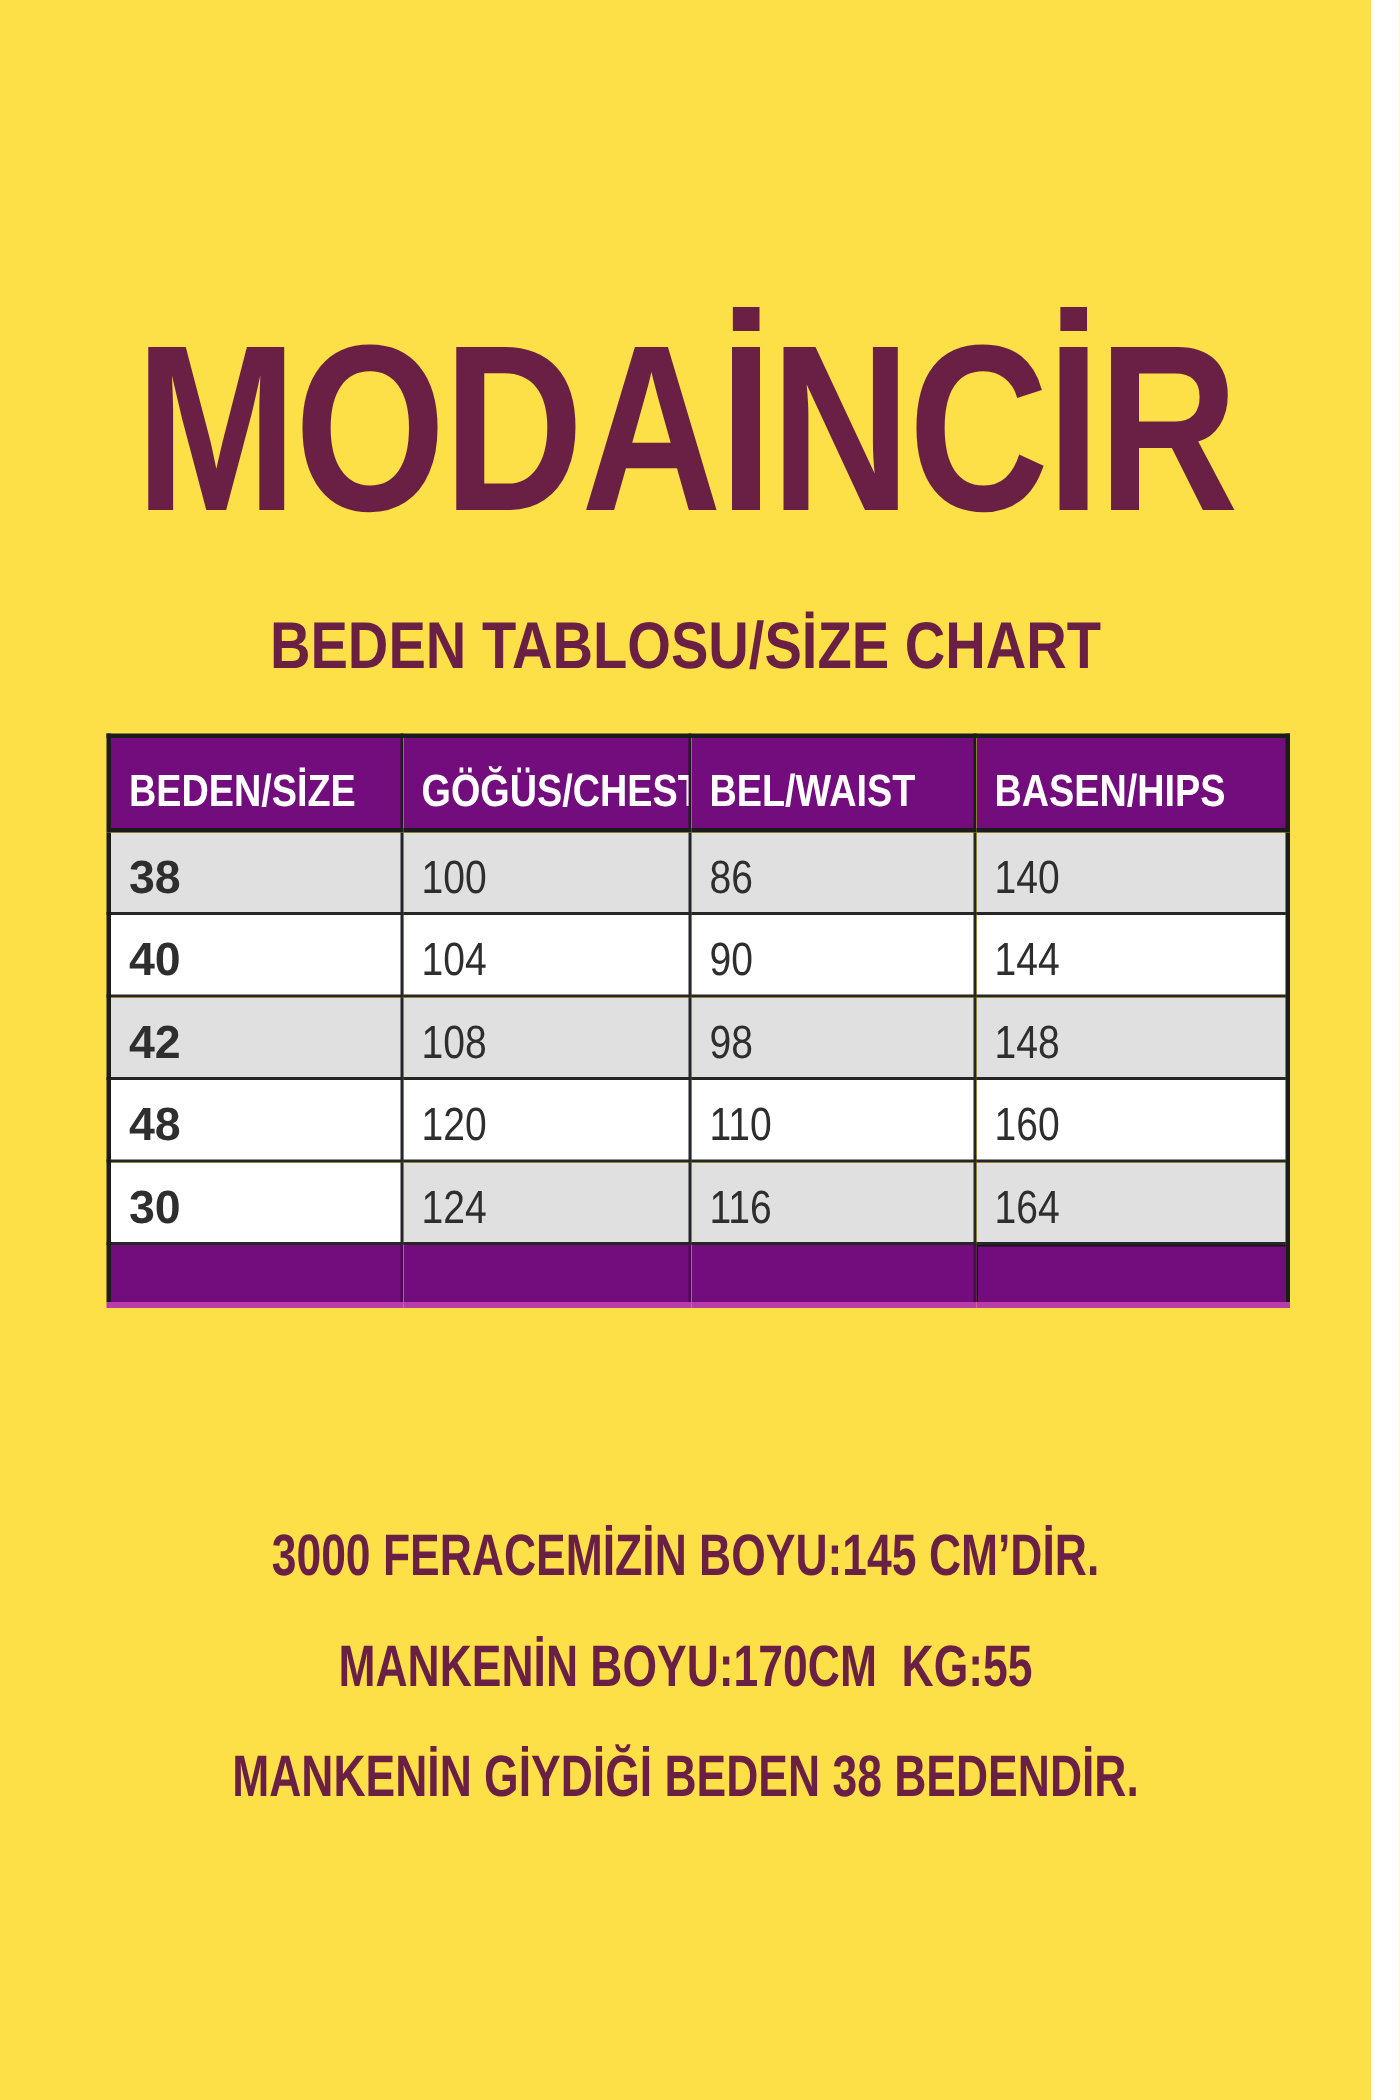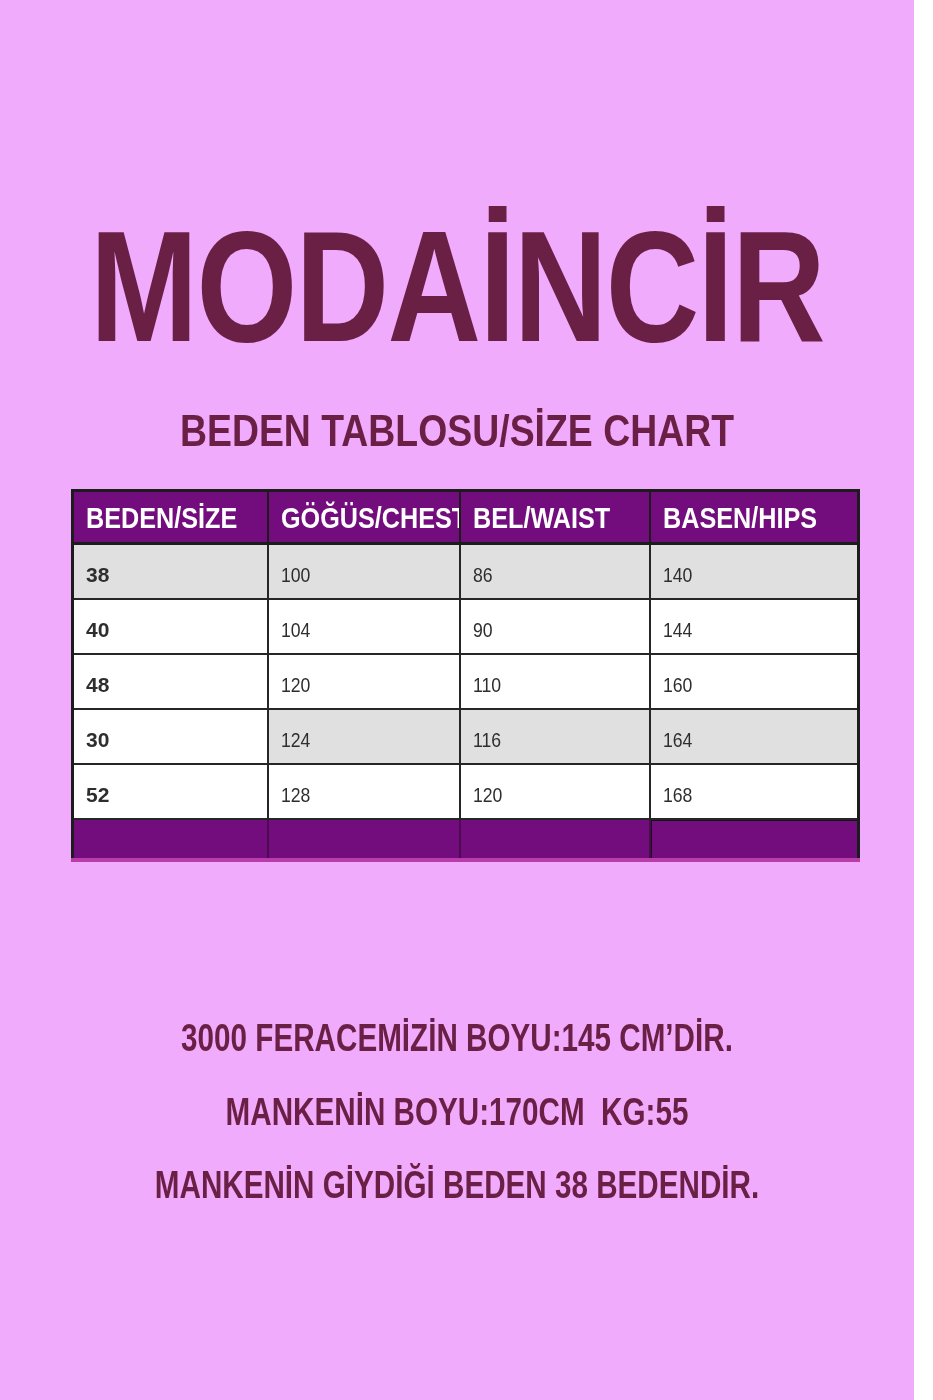--- a/index.html
+++ b/index.html
@@ -1,19 +1,19 @@
 <!DOCTYPE html>
 <html><head>
 <meta charset="utf-8">
 <style>
   html,body { margin:0; padding:0; background:#ffffff; }
   .page {
     position:relative;
     width:914px; height:1400px;
-    background:#f0abfc;
+    background:#fde047;
     font-family:"Liberation Sans", sans-serif;
     overflow:hidden;
   }
 
   
   .title {
     position:absolute; top:192px; left:0; width:100%;
     margin:0; text-align:center;
     font-size:158px; line-height:1.2; font-weight:700;
     color:#6a1f45;
@@ -34,30 +34,30 @@
   
   .size-table {
     position:absolute; top:489px; left:71px;
     width:789px;
     border-collapse:collapse; table-layout:fixed;
     border:3px solid #1c1c1c; border-bottom:none;
   }
   .size-table th {
     background:#730d7d; color:#ffffff;
     text-align:left; vertical-align:middle;
-    height:48px; padding:2px 0 0 12px;
+    height:48px; padding:12px 0 0 12px;
     font-size:30px; font-weight:700;
     border:2px solid #1c1c1c; border-bottom:3px solid #1c1c1c;
     overflow:hidden;
   }
   .size-table td {
     height:47px; vertical-align:middle;
     border:2px solid #262626;
     padding:6px 0 0 12px;
-    font-size:21px; color:#2e2e2e;
+    font-size:31px; color:#2e2e2e;
     overflow:hidden;
   }
   .cond { display:inline-block; transform:scaleX(0.84); transform-origin:left center; white-space:nowrap; }
   .size-cell { font-weight:700; color:#000000; font-size:33px; padding-left:10px; }
   .size-cell .num { display:inline-block; transform:none; }
 
   tr.gray  td { background:#e0e0e0; }
   tr.white td { background:#ffffff;margin-top:16px; }
   tr.mixed td { background:#e0e0e0; }
   tr.mixed td:first-child { background:#ffffff; }
@@ -123,37 +123,37 @@
         <td><span class="cond">100</span></td>
         <td><span class="cond">86</span></td>
         <td><span class="cond">140</span></td>
       </tr>
       <tr class="white">
         <td class="size-cell"><span class="num">40</span></td>
         <td><span class="cond">104</span></td>
         <td><span class="cond">90</span></td>
         <td><span class="cond">144</span></td>
       </tr>
+      <tr class="gray">
+        <td class="size-cell"><span class="num">42</span></td>
+        <td><span class="cond">108</span></td>
+        <td><span class="cond">98</span></td>
+        <td><span class="cond">148</span></td>
+      </tr>
       <tr class="white">
         <td class="size-cell"><span class="num">48</span></td>
         <td><span class="cond">120</span></td>
         <td><span class="cond">110</span></td>
         <td><span class="cond">160</span></td>
       </tr>
       <tr class="mixed">
         <td class="size-cell"><span class="num">30</span></td>
         <td><span class="cond">124</span></td>
         <td><span class="cond">116</span></td>
         <td><span class="cond">164</span></td>
-      </tr>
-      <tr class="white">
-        <td class="size-cell"><span class="num">52</span></td>
-        <td><span class="cond">128</span></td>
-        <td><span class="cond">120</span></td>
-        <td><span class="cond">168</span></td>
       </tr>
       <tr class="foot-row">
         <td></td>
         <td></td>
         <td></td>
         <td class="foot-ext"></td>
       </tr>
     </tbody>
   </table>
 

